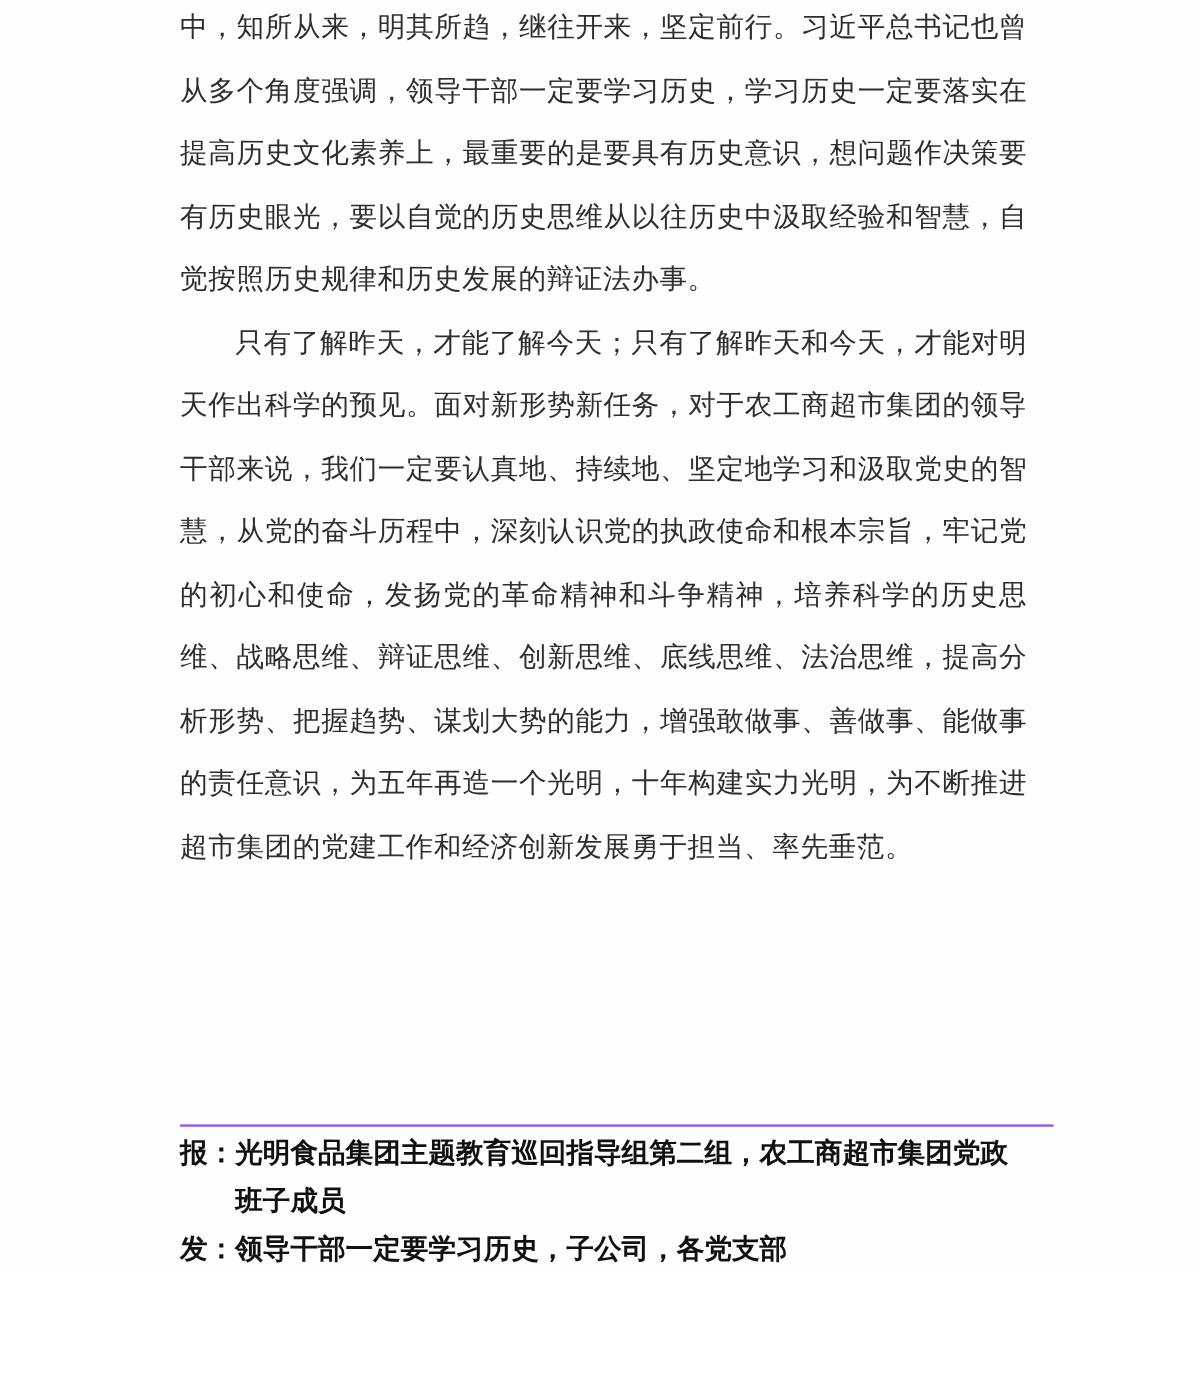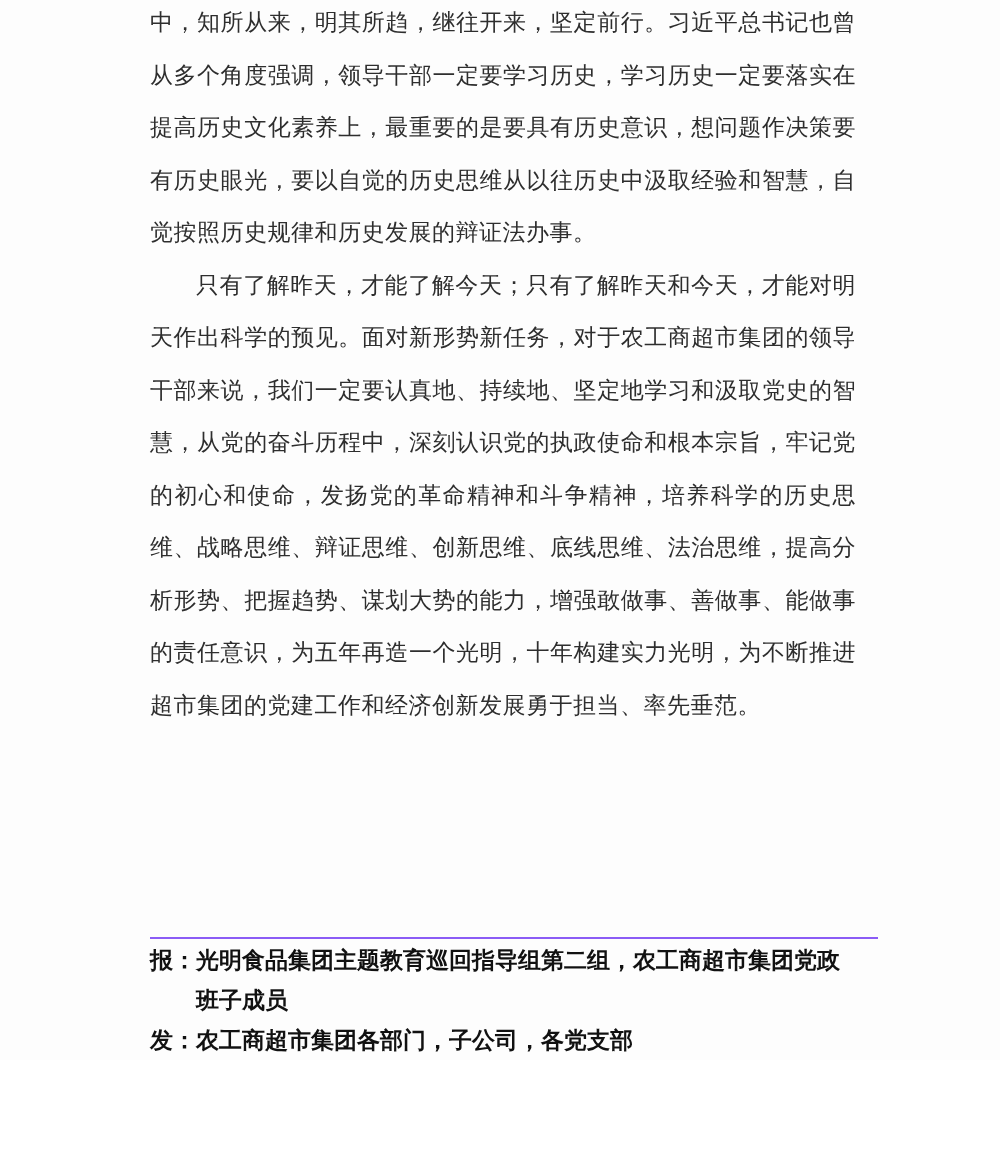--- a/index.html
+++ b/index.html
@@ -65,17 +65,17 @@
   <div class="body-text">
     <p>中，知所从来，明其所趋，继往开来，坚定前行。习近平总书记也曾从多个角度强调，领导干部一定要学习历史，学习历史一定要落实在提高历史文化素养上，最重要的是要具有历史意识，想问题作决策要有历史眼光，要以自觉的历史思维从以往历史中汲取经验和智慧，自觉按照历史规律和历史发展的辩证法办事。</p>
     <p class="indent">只有了解昨天，才能了解今天；只有了解昨天和今天，才能对明天作出科学的预见。面对新形势新任务，对于农工商超市集团的领导干部来说，我们一定要认真地、持续地、坚定地学习和汲取党史的智慧，从党的奋斗历程中，深刻认识党的执政使命和根本宗旨，牢记党的初心和使命，发扬党的革命精神和斗争精神，培养科学的历史思维、战略思维、辩证思维、创新思维、底线思维、法治思维，提高分析形势、把握趋势、谋划大势的能力，增强敢做事、善做事、能做事的责任意识，为五年再造一个光明，十年构建实力光明，为不断推进超市集团的党建工作和经济创新发展勇于担当、率先垂范。</p>
   </div>
 
   <div class="distribution">
     <p class="entry">
       <span class="label">报：</span><span>光明食品集团主题教育巡回指导组第二组，农工商超市集团党政班子成员</span>
     </p>
     <p class="entry">
-      <span class="label">发：</span><span>农工商超市集团各部门，子公司，各党支部</span>
+      <span class="label">发：</span><span>领导干部一定要学习历史，子公司，各党支部</span>
     </p>
   </div>
 
 </div>
 
 </body></html>

